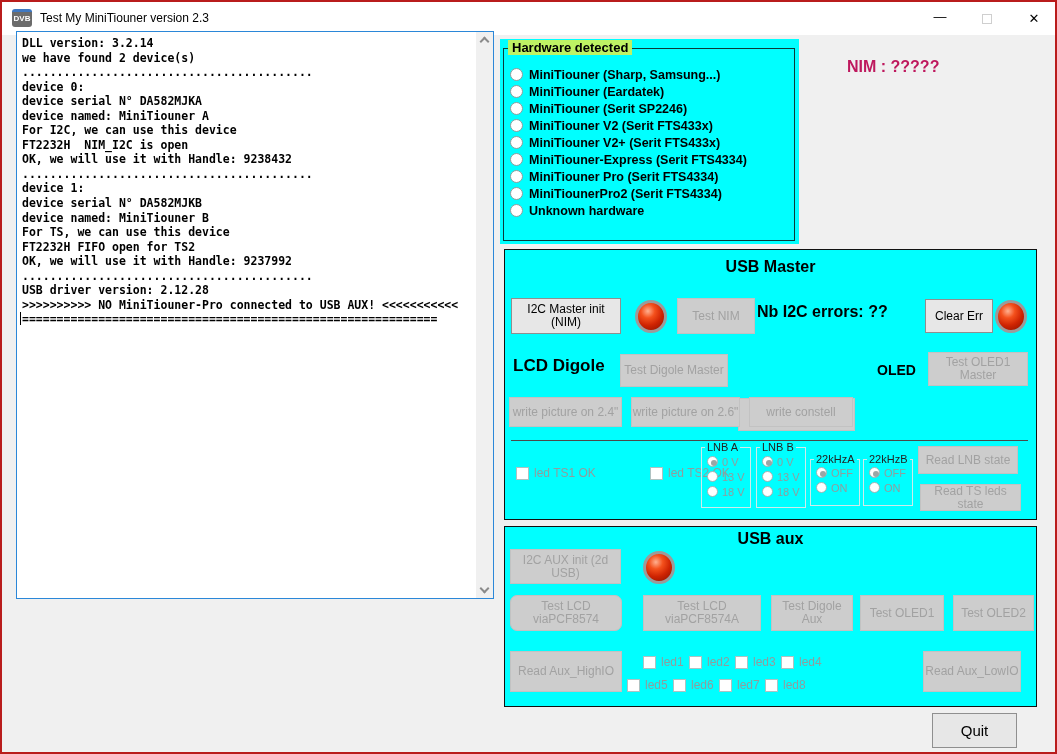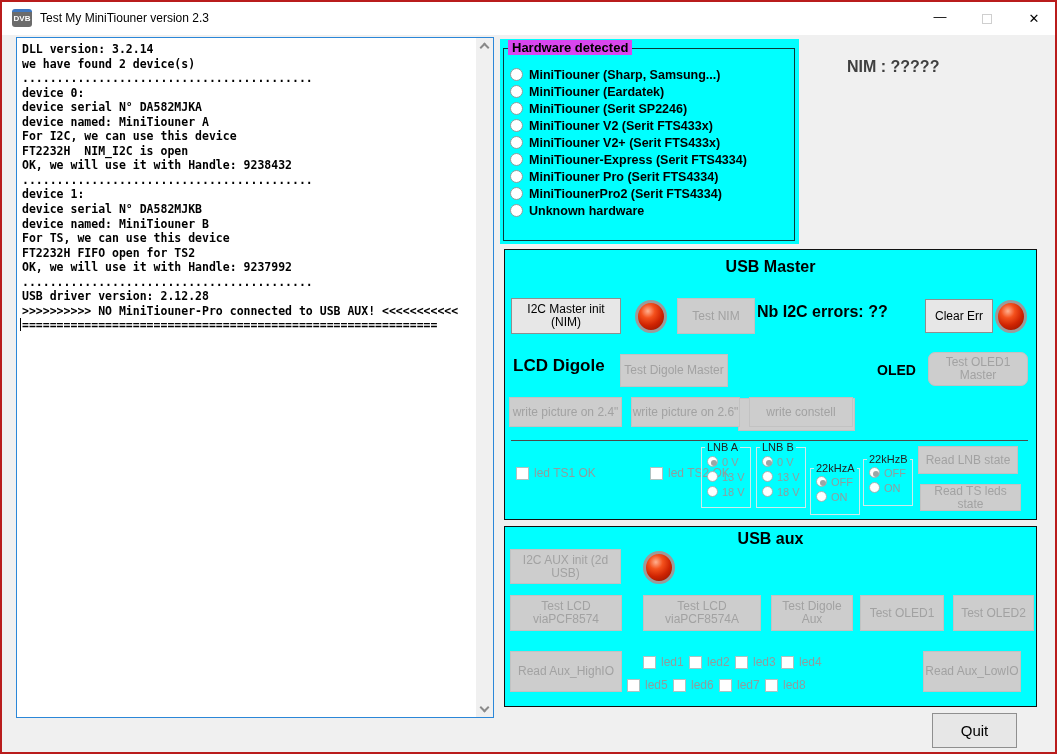--- a/index.html
+++ b/index.html
@@ -15,45 +15,45 @@
               background:#6b6b6b; border-radius:3px; border-top:3px solid #3e78c2;
               color:#fff; font-size:8px; font-weight:bold; text-align:center; line-height:14px; }
   .title-text { position:absolute; left:38px; top:9px; font-size:12px; color:#000; white-space:nowrap; }
   .tb-btn { position:absolute; top:0; width:46px; height:33px; display:flex;
             align-items:center; justify-content:center; font-size:13px; color:#000; }
   #btn-min { left:915px; } #btn-max { left:962px; } #btn-close { left:1009px; }
   .max-box { width:10px; height:10px; border:1px solid #cfcfcf; }
   #btn-min .glyph { margin-top:-4px; }
 
   
-  .console { position:absolute; left:14px; top:35px; width:478px; height:681px;
+  .console { position:absolute; left:14px; top:29px; width:478px; height:568px;
              background:#ffffff; border:1px solid #2b87d8; }
   .console-text { position:absolute; left:5px; top:4px; right:22px; bottom:4px;
                   font-family:"DejaVu Sans Mono", monospace; font-weight:bold;
                   font-size:11.5px; line-height:14.55px; color:#000; white-space:pre; overflow:hidden; }
   .caret { position:absolute; left:3px; top:280px; width:1px; height:13px; background:#000; }
   .vscroll { position:absolute; right:0; top:0; width:17px; height:100%; background:#f0f0f0; }
   .chev { position:absolute; left:5px; width:7px; height:7px;
           border-right:2px solid #8a8a8a; border-bottom:2px solid #8a8a8a; }
   .chev.up { top:6px; transform:rotate(-135deg); }
   .chev.down { bottom:6px; transform:rotate(45deg); }
 
   
   .hw-panel { position:absolute; left:498px; top:37px; width:299px; height:205px; background:#00ffff; }
   .hw-border { position:absolute; left:3px; top:9px; right:4px; bottom:3px;
                border:1px solid #0a3a3a; }
-  .hw-title { position:absolute; left:8px; top:1px; background:#d946ef; padding:0 4px;
+  .hw-title { position:absolute; left:8px; top:1px; background:#bef264; padding:0 4px;
               font-size:13px; font-weight:bold; color:#000; z-index:2; }
   .hw-list { position:absolute; left:10px; top:27px; right:6px; }
   .hw-item { height:17px; display:flex; align-items:center; }
   .radio { width:13px; height:13px; border-radius:50%; background:#fff;
            border:1px solid #8d9d9d; flex:0 0 13px; }
   .hw-label { margin-left:6px; font-size:12.5px; font-weight:bold; color:#000; white-space:nowrap; }
 
-  .nim-label { position:absolute; left:845px; top:56px; font-size:16px; font-weight:bold; color:#404040; }
+  .nim-label { position:absolute; left:845px; top:56px; font-size:16px; font-weight:bold; color:#be185d; }
 
   .panel { position:absolute; background:#00ffff; border:1px solid #111; }
   #usbm { left:502px; top:247px; width:533px; height:271px; }
   #usba { left:502px; top:524px; width:533px; height:181px; }
   .panel-title { position:absolute; left:0; right:0; text-align:center;
                  font-size:16px; font-weight:bold; color:#000; }
 
   
   .btn { position:absolute; display:flex; align-items:center; justify-content:center;
          font-family:"Liberation Sans", sans-serif; font-size:12px; text-align:center;
@@ -82,21 +82,21 @@
   .rg-item { height:15px; display:flex; align-items:center; }
   .sradio { width:11px; height:11px; border-radius:50%; background:#fff;
             border:1px solid #9fb3b3; flex:0 0 11px; position:relative; }
   .rg-item:first-child .sradio::after { content:""; position:absolute; left:2.5px; top:2.5px;
             width:6px; height:6px; border-radius:50%; background:#9aa6a6; }
   .rg-label { margin-left:4px; font-size:11px; color:#8e9e9e; white-space:nowrap; }
 
   
   .aux-row > .btn { top:0; }
   .aux-row { position:absolute; left:0; top:68px; width:100%; height:36px; }
-  .aux-row .btn:nth-child(1) { left:5px;   width:112px; height:36px; }
+  .aux-row .btn:nth-child(1) { left:5px;   width:112px; height:36px;border-radius:7px; }
   .aux-row .btn:nth-child(2) { left:138px; width:118px; height:36px; }
   .aux-row .btn:nth-child(3) { left:266px; width:82px;  height:36px; }
   .aux-row .btn:nth-child(4) { left:355px; width:84px;  height:36px; }
   .aux-row .btn:nth-child(5) { left:448px; width:81px;  height:36px; }
 
   .led-row { position:absolute; height:16px; }
   .led-row .gray-cb { position:static; display:inline-flex; margin-right:0; }
   .led-row { display:flex; }
   .led-row .gray-cb { width:46px; }
 
@@ -182,21 +182,21 @@
     <div class="led" style="left:130px; top:50px;"></div>
     <div class="btn off" style="left:172px; top:48px; width:78px; height:36px;">Test NIM</div>
     <div class="big-label" style="left:252px; top:53px; font-size:16px;">Nb I2C errors:  ??</div>
     <div class="btn on" style="left:420px; top:49px; width:68px; height:34px;">Clear Err</div>
     <div class="led" style="left:490px; top:50px;"></div>
 
     <div class="big-label" style="left:8px; top:106px; font-size:17px;">LCD Digole</div>
     <div class="btn off" style="left:115px; top:104px; width:108px; height:33px;">Test Digole Master</div>
     <div class="btn off" style="left:233px; top:104px; width:117px; height:33px;margin-top:44px;">Test Digole 2.6 Master</div>
     <div class="big-label" style="left:372px; top:112px; font-size:14px;">OLED</div>
-    <div class="btn off" style="left:423px; top:102px; width:100px; height:34px;border-radius:7px;">Test OLED1 Master</div>
+    <div class="btn off" style="left:423px; top:102px; width:100px; height:34px;">Test OLED1 Master</div>
 
     <div class="btn off" style="left:4px; top:147px; width:113px; height:30px;">write picture on 2.4"</div>
     <div class="btn off" style="left:126px; top:147px; width:109px; height:30px;">write picture on 2.6"</div>
     <div class="btn off" style="left:244px; top:147px; width:104px; height:30px;">write constell</div>
 
     <div class="sep"></div>
 
     <div class="gray-cb" style="left:11px; top:216px;">
       <span class="cbox"></span>
       <span class="cb-label">led TS1 OK</span>
@@ -233,21 +233,21 @@
           <div class="rg-item">
           <span class="sradio"></span>
           <span class="rg-label">13 V</span>
         </div>
           <div class="rg-item">
           <span class="sradio"></span>
           <span class="rg-label">18 V</span>
         </div>
         </div>
     </div>
-    <div class="rgroup" style="left:305px; top:209px; width:50px; height:47px;margin-top:9px;">
+    <div class="rgroup" style="left:305px; top:209px; width:50px; height:47px;">
       <div class="rg-title">22kHzA</div>
       <div class="rg-opts" style="top:5px;">
           <div class="rg-item">
           <span class="sradio"></span>
           <span class="rg-label">OFF</span>
         </div>
           <div class="rg-item">
           <span class="sradio"></span>
           <span class="rg-label">ON</span>
         </div>

